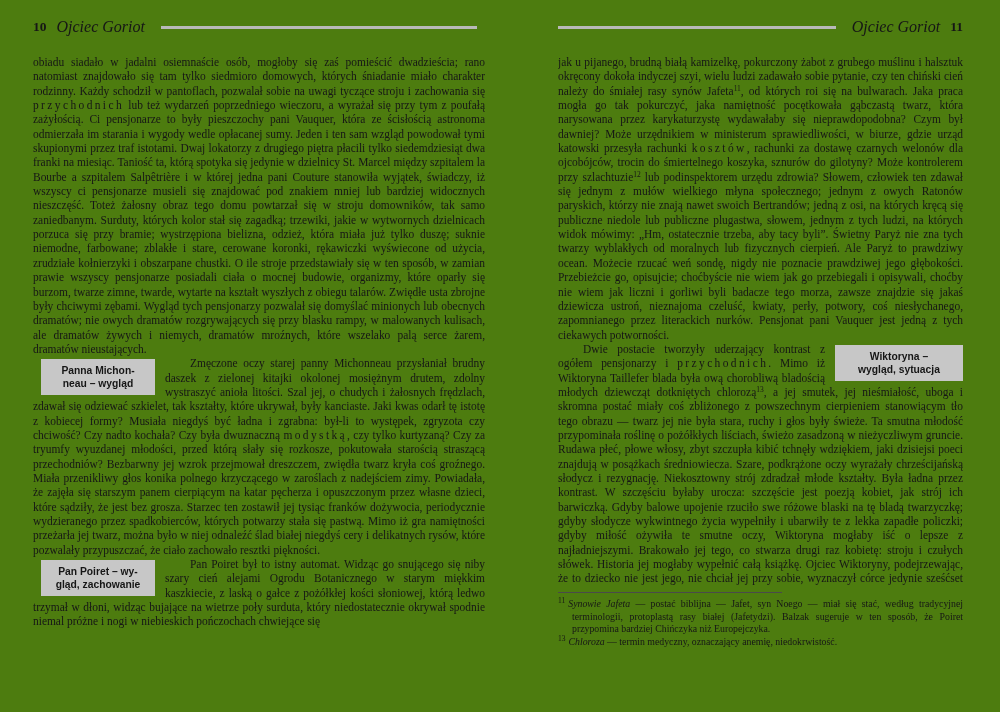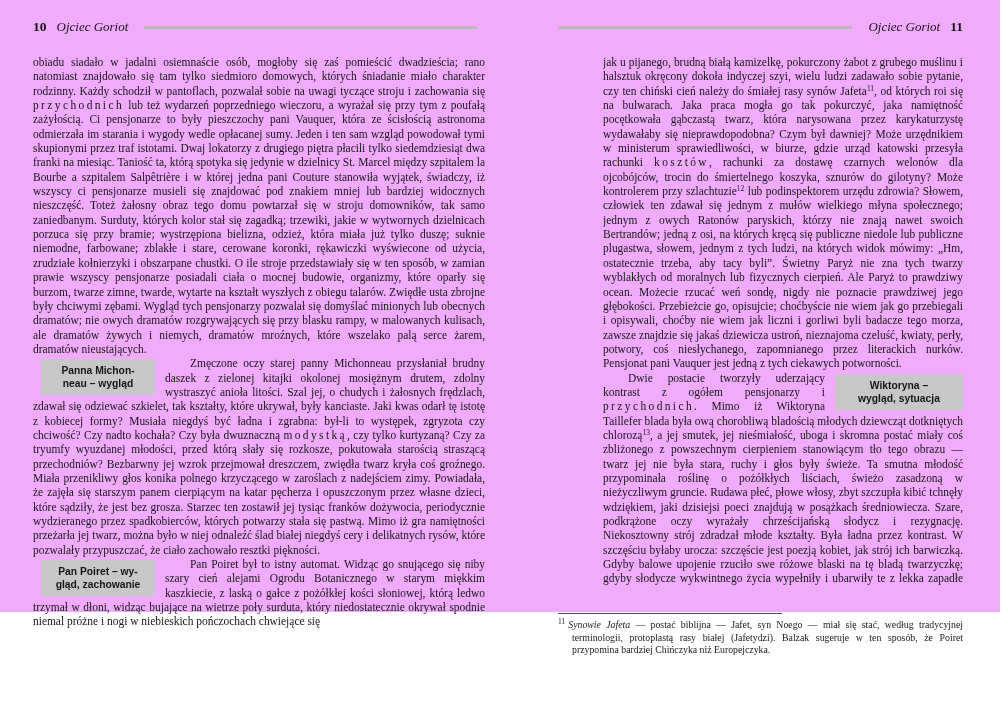--- a/index.html
+++ b/index.html
@@ -1,54 +1,54 @@
 <!DOCTYPE html>
 <html lang="pl"><head>
 <meta charset="utf-8">
 <style>
   html,body{margin:0;padding:0;}
   body{
     width:1000px;height:712px;background:#ffffff;overflow:hidden;
     font-family:"Liberation Serif", serif;color:#161616;
     -webkit-font-smoothing:antialiased;
   }
-  .spread{position:relative;width:1000px;height:612px;background:#f0abfc;}
+  .spread{position:relative;width:1000px;height:712px;background:#4d7c0f;}
   .page{position:absolute;top:19px;}
   .page.left{left:33px;width:452px;}
   .page.right{left:558px;width:405px;}
 
   
   .pagehead{display:flex;align-items:center;height:15px;margin-bottom:21px;}
   .pgnum{font-weight:bold;font-size:13.5px;line-height:15px;}
-  .runtitle{font-style:italic;font-size:13px;white-space:nowrap;}
+  .runtitle{font-style:italic;font-size:16px;white-space:nowrap;}
   .pagehead.lefthead .runtitle{margin:0 16px 0 10px;}
   .pagehead.righthead .runtitle{margin:0 10px 0 16px;}
   .headbar{flex:1;height:3px;background:#b9b9b9;align-self:center;margin-top:1px;}
   .pagehead.lefthead .headbar{margin-right:8px;}
 
   
   .pagebody{font-size:11.45px;line-height:14.35px;text-align:justify;overflow:hidden;}
   .page.left  .pagebody{height:638px;}
-  .page.right .pagebody{height:532px;margin-left:45px;}
+  .page.right .pagebody{height:532px;}
   .pagebody p{margin:0;}
   .pagebody p.indent{text-indent:25px;}
   .sp{letter-spacing:2.4px;}
   .pagebody sup, .footnotes sup{font-size:7.5px;line-height:0;vertical-align:4px;}
 
   
   .mnote{
     float:left;width:104px;background:#c7c7c7;
     margin:3px 10px 2px 8px;padding:5px 5px;
     font-family:"Liberation Sans", sans-serif;font-weight:bold;
     font-size:10.3px;line-height:13px;text-align:center;text-indent:0;
   }
   .mnote.rightside{float:right;margin:3px 0 2px 10px;width:118px;}
 
   
-  .footnotes{margin-top:26px;font-size:9.8px;line-height:12.7px;text-align:justify;font-family:Liberation Serif, serif;}
+  .footnotes{margin-top:5px;font-size:9.8px;line-height:12.7px;text-align:justify;font-family:Liberation Serif, serif;}
   .fnrule{width:224px;height:0;border-top:1.5px solid #4a4a4a;margin-bottom:5px;}
   .fn{padding-left:14px;text-indent:-14px;margin:0;}
   .fn .term{font-style:italic;}
   .fn sup{margin-right:3px;}
 </style>
 </head>
 <body>
 
 <div class="spread">
 
@@ -72,17 +72,18 @@
       <span class="pgnum">11</span>
     </header>
     <div class="pagebody" id="right-body">
         <p><span>jak u pijanego, brudną białą kamizelkę, pokurczony żabot z grubego muślinu i halsztuk okręcony dokoła indyczej szyi, wielu ludzi zadawało sobie pytanie, czy ten chiński cień należy do śmiałej rasy synów Jafeta</span><sup>11</sup><span>, od których roi się na bulwarach. Jaka praca mogła go tak pokurczyć, jaka namiętność pocętkowała gąbczastą twarz, która narysowana przez karykaturzystę wydawałaby się nieprawdopodobna? Czym był dawniej? Może urzędnikiem w ministerum sprawiedliwości, w biurze, gdzie urząd katowski przesyła rachunki </span><span class="sp">kosztów</span><span>, rachunki za dostawę czarnych welonów dla ojcobójców, trocin do śmiertelnego koszyka, sznurów do gilotyny? Może kontrolerem przy szlachtuzie</span><sup>12</sup><span> lub podinspektorem urzędu zdrowia? Słowem, człowiek ten zdawał się jednym z mułów wielkiego młyna społecznego; jednym z owych Ratonów paryskich, którzy nie znają nawet swoich Bertrandów; jedną z osi, na których kręcą się publiczne niedole lub publiczne plugastwa, słowem, jednym z tych ludzi, na których widok mówimy: „Hm, ostatecznie trzeba, aby tacy byli”. Świetny Paryż nie zna tych twarzy wyblakłych od moralnych lub fizycznych cierpień. Ale Paryż to prawdziwy ocean. Możecie rzucać weń sondę, nigdy nie poznacie prawdziwej jego głębokości. Przebieżcie go, opisujcie; choćbyście nie wiem jak go przebiegali i opisywali, choćby nie wiem jak liczni i gorliwi byli badacze tego morza, zawsze znajdzie się jakaś dziewicza ustroń, nieznajoma czeluść, kwiaty, perły, potwory, coś niesłychanego, zapomnianego przez literackich nurków. Pensjonat pani Vauquer jest jedną z tych ciekawych potworności.</span></p>
         <p class="indent"><span class="mnote rightside" style="background: rgb(199, 199, 199);">Wiktoryna –<br>wygląd, sytuacja</span><span>Dwie postacie tworzyły uderzający kontrast z ogółem pensjonarzy i </span><span class="sp">przychodnich</span><span>. Mimo iż Wiktoryna Taillefer blada była ową chorobliwą bladością młodych dziewcząt dotkniętych chlorozą</span><sup>13</sup><span>, a jej smutek, jej nieśmiałość, uboga i skromna postać miały coś zbliżonego z powszechnym cierpieniem stanowiącym tło tego obrazu — twarz jej nie była stara, ruchy i głos były świeże. Ta smutna młodość przypominała roślinę o pożółkłych liściach, świeżo zasadzoną w nieżyczliwym gruncie. Rudawa płeć, płowe włosy, zbyt szczupła kibić tchnęły wdziękiem, jaki dzisiejsi poeci znajdują w posążkach średniowiecza. Szare, podkrążone oczy wyrażały chrześcijańską słodycz i rezygnację. Niekosztowny strój zdradzał młode kształty. Była ładna przez kontrast. W szczęściu byłaby urocza: szczęście jest poezją kobiet, jak strój ich barwiczką. Gdyby balowe upojenie rzuciło swe różowe blaski na tę bladą twarzyczkę; gdyby słodycze wykwintnego życia wypełniły i ubarwiły te z lekka zapadłe policzki; gdyby miłość ożywiła te smutne oczy, Wiktoryna mogłaby iść o lepsze z najładniejszymi. Brakowało jej tego, co stwarza drugi raz kobietę: stroju i czułych słówek. Historia jej mogłaby wypełnić całą książkę. Ojciec Wiktoryny, podejrzewając, że to dziecko nie jest jego, nie chciał jej przy sobie, wyznaczył córce jedynie sześćset franków rocznie i obszedł prawo, aby przekazać cały majątek synowi. Pani Couture, daleka krewna matki, która niegdyś schro-</span></p>
       </div>
     <div class="footnotes">
       <div class="fnrule"></div>
       <div id="fn-list">
           <p class="fn"><sup>11</sup><em class="term">Synowie Jafeta</em><span> — postać biblijna — Jafet, syn Noego — miał się stać, według tradycyjnej terminologii, protoplastą rasy białej (Jafetydzi). Balzak sugeruje w ten sposób, że Poiret przypomina bardziej Chińczyka niż Europejczyka.</span></p>
+          <p class="fn"><sup>13</sup><em class="term">Chloroza</em><span> — termin medyczny, oznaczający anemię, niedokrwistość.</span></p>
         </div>
     </div>
   </section>
 
 </div>
 
 </body></html>

